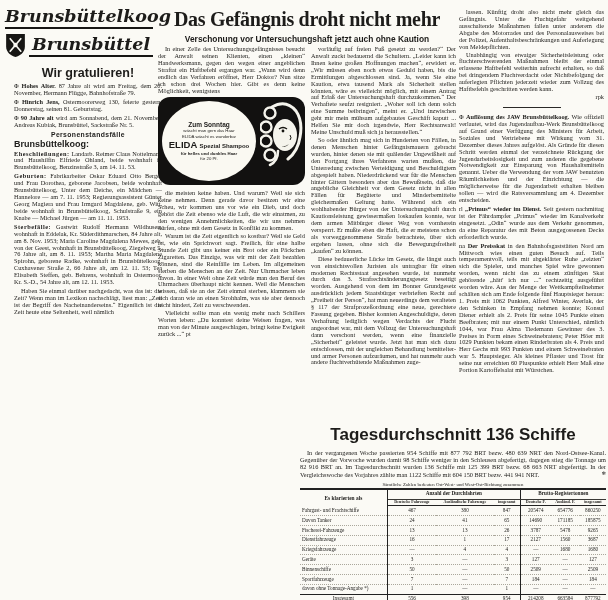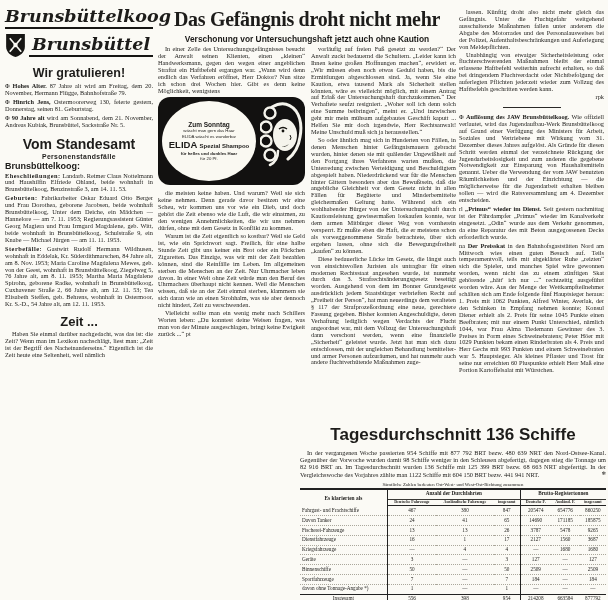--- a/index.html
+++ b/index.html
@@ -76,55 +76,53 @@
       <svg width="21" height="25" viewBox="0 0 20 24">
         <path d="M1 1 h18 v12 c0 6 -5 9 -9 10 c-4 -1 -9 -4 -9 -10 z" fill="#171614"></path>
         <path d="M4.5 18 L15.5 5" stroke="#fbfaf5" stroke-width="1.6"></path>
         <path d="M4.5 5 L15.5 18" stroke="#fbfaf5" stroke-width="1.6"></path>
         <circle cx="10" cy="11.5" r="2.1" fill="#fbfaf5"></circle>
       </svg>
       <div class="mast-line2">Brunsbüttel</div>
     </div>
   </div>
 
-  <div class="col" style="left:5px; top:58px; width:148px; max-height:536px;">
+  <div class="col" style="left:14px; top:58px; width:148px; max-height:536px;">
     <div class="h-grat">Wir gratulieren!</div>
     <p class="item noindent">
       <span class="marker">✠</span>
       <b>Hohes Alter.</b>
       <span>87 Jahre alt wird am Freitag, dem 20. November, Hermann Flügge, Bahnhofstraße 79.</span>
     </p>
     <p class="item noindent">
       <span class="marker">✠</span>
       <b>Hinrich Jens,</b>
       <span>Ostermoorerweg 130, feierte gestern, Donnerstag, seinen 81. Geburtstag.</span>
     </p>
     <p class="item noindent">
       <span class="marker">✠</span>
       <b>90 Jahre alt</b>
       <span>wird am Sonnabend, dem 21. November, Andreas Kubiak, Brunsbüttel, Sackstraße Nr. 5.</span>
     </p>
 
-    <div class="h-stand">Vom Standesamt</div>
     <div class="h-pers">Personenstandsfälle</div>
     <div class="h-ort">Brunsbüttelkoog:</div>
     <p class="item noindent">
       <b class="sperr">Eheschließungen:</b>
       <span>Landarb. Reimer Claus Nottelmann und Haushilfin Elfriede Ohland, beide wohnhaft in Brunsbüttelkoog, Benzinstraße 3, am 14. 11. 53.</span>
     </p>
     <p class="item noindent">
       <b class="sperr">Geburten:</b>
       <span>Fabrikarbeiter Oskar Eduard Otto Berger und Frau Dorothea, geborene Jacobsen, beide wohnhaft Brunsbüttelkoog, Unter dem Deiche, ein Mädchen — Hannelore — am 7. 11. 1953; Regierungsassistent Günter Georg Magiera und Frau Irmgard Magdalene, geb. Witt, beide wohnhaft in Brunsbüttelkoog, Schulstraße 9, ein Knabe — Michael Jürgen — am 11. 11. 1953.</span>
     </p>
     <p class="item noindent">
       <b class="sperr">Sterbefälle:</b>
       <span>Gastwirt Rudolf Hermann Wildhusen, wohnhaft in Eddelak, Kr. Süderdithmarschen, 84 Jahre alt, am 8. Nov. 1953; Maria Caroline Magdalena Mewes, geb. von der Geest, wohnhaft in Brunsbüttelkoog, Ziegelweg 5, 76 Jahre alt, am 8. 11. 1953; Martha Maria Magdalene Spirohn, geborene Radke, wohnhaft in Brunsbüttelkoog, Cuxhavener Straße 2, 66 Jahre alt, am 12. 11. 53; Tea Elisabeth Steffen, geb. Behrens, wohnhaft in Ostermoor, Kr. S.-D., 54 Jahre alt, am 12. 11. 1953.</span>
     </p>
 
-    <div class="h-zeit">Zeit ...</div>
     <p class="para">Haben Sie einmal darüber nachgedacht, was das ist: die Zeit? Wenn man im Lexikon nachschlägt, liest man: „Zeit ist der Begriff des Nacheinanderseins.“ Eigentlich ist die Zeit heute eine Seltenheit, weil nämlich</p>
   </div>
 
   <div style="position:absolute; left:158px; top:8px; width:298px;">
     <h1 class="headline">Das Gefängnis droht nicht mehr</h1>
     <div class="subhead">Verschonung vor Untersuchungshaft jetzt auch ohne Kaution</div>
   </div>
 
   <div class="col" style="left:158px; top:46px; width:147px; max-height:420px;">
     <p class="para">In einer Zelle des Untersuchungsgefängnisses besucht der Anwalt seinen Klienten, einen „kleinen“ Handwerksmann, gegen den wegen einer angeblichen Straftat ein Haftbefehl ergangen war. „Wann wird denn endlich das Verfahren eröffnet, Herr Doktor? Nun sitze ich schon drei Wochen hier. Gibt es denn keine Möglichkeit, wenigstens</p>

